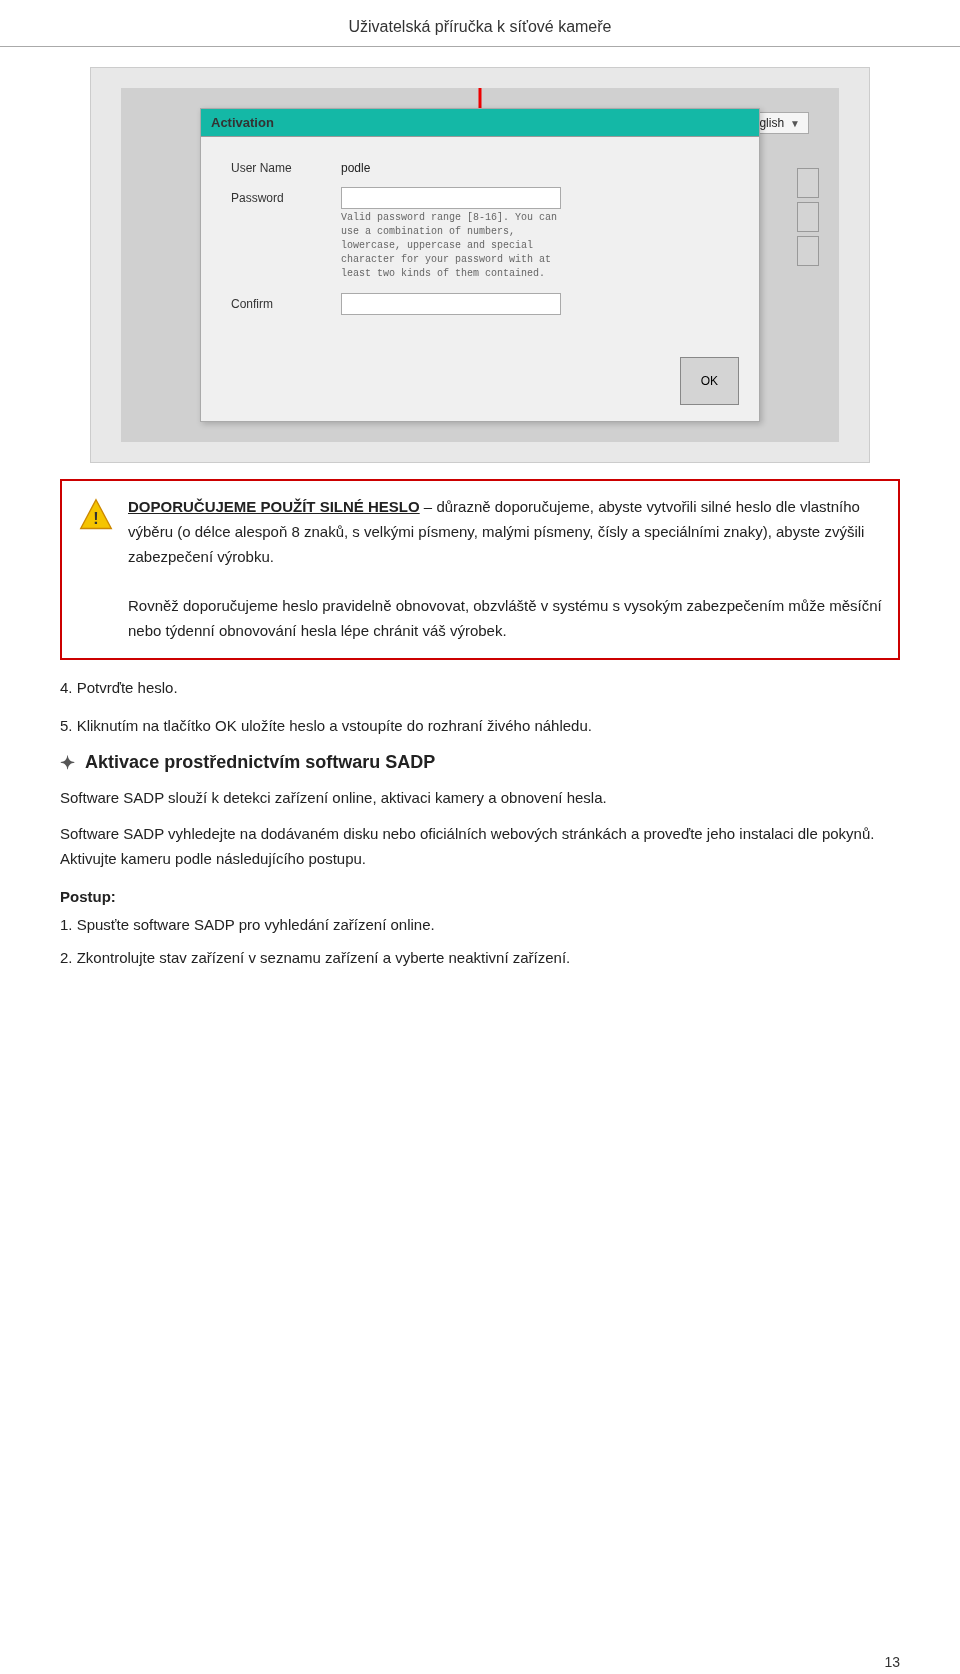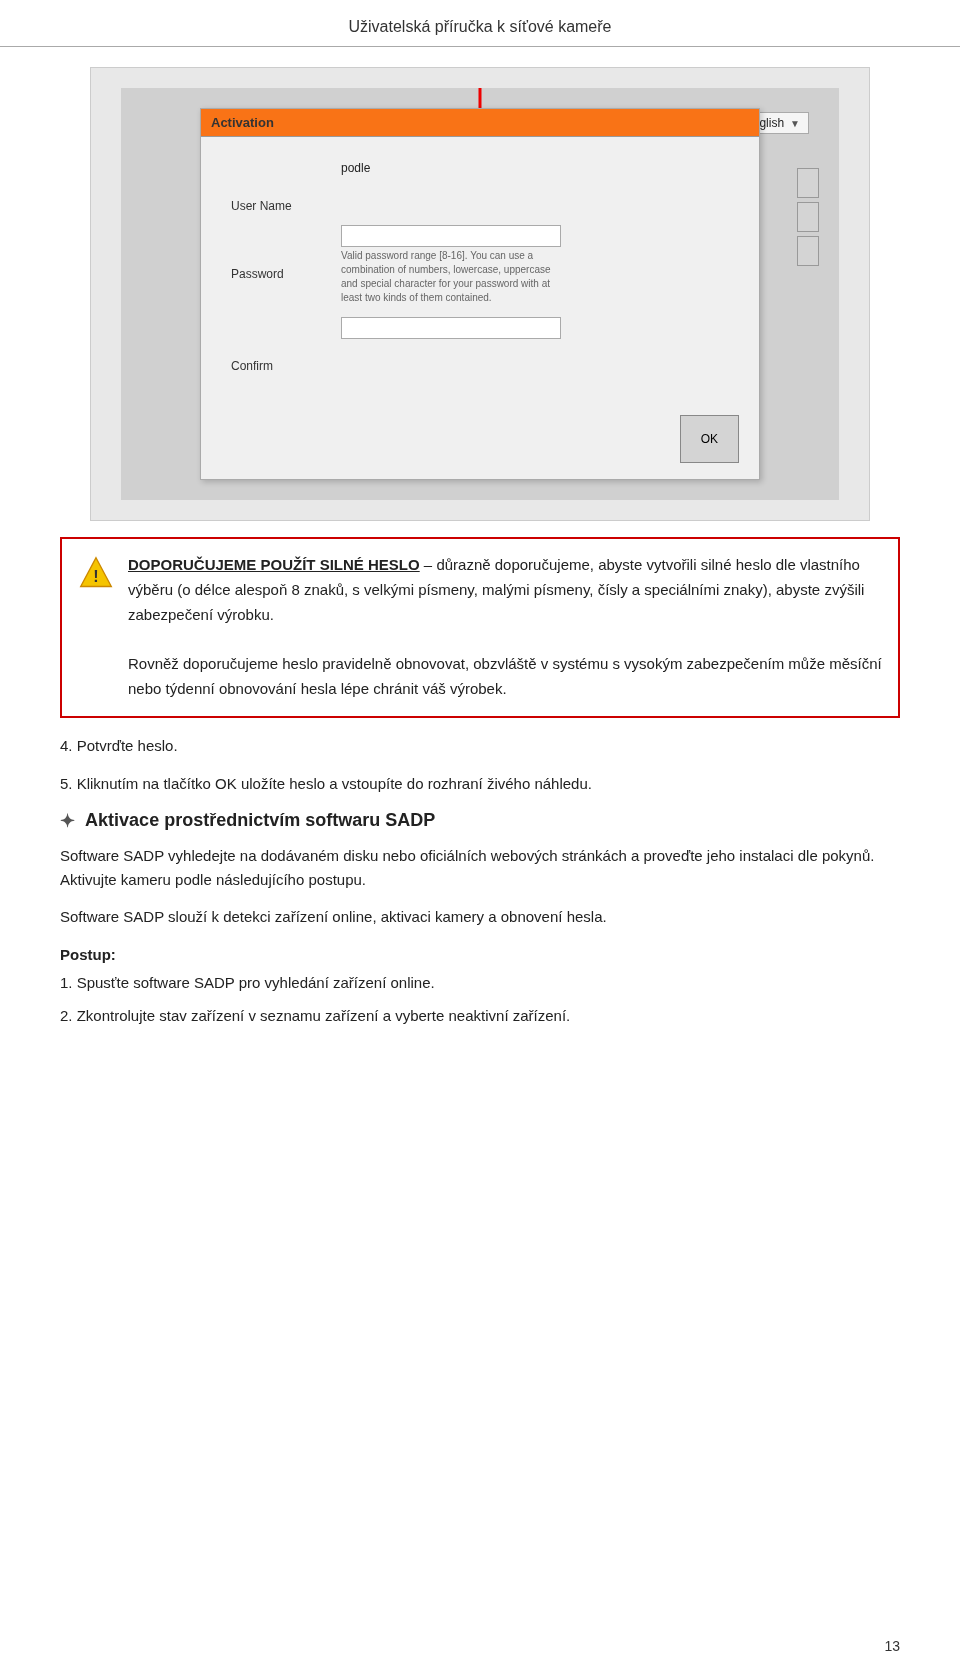--- a/index.html
+++ b/index.html
@@ -44,21 +44,21 @@
       background: #f0f0f0;
       border: 1px solid #aaa;
       width: 560px;
       margin: 0 auto;
       padding: 0;
       box-shadow: 2px 2px 6px rgba(0,0,0,0.2);
       position: relative;
     }
 
     .dialog-title-bar {
-      background: #f97316;
+      background: #14b8a6;
       border-bottom: 1px solid #999;
       padding: 6px 10px;
       font-size: 13px;
       font-family: Arial, sans-serif;
       font-weight: bold;
       color: #333;
     }
 
     .dialog-body {
       padding: 20px 30px 20px 30px;
@@ -70,35 +70,34 @@
       margin-bottom: 12px;
     }
 
     .dialog-label {
       width: 110px;
       font-size: 12px;
       font-family: Arial, sans-serif;
       color: #333;
       padding-top: 4px;
       text-align: left;
-      margin-top: 38px;
     }
 
     .dialog-input {
       border: 1px solid #aaa;
       background: #fff;
       height: 22px;
       width: 220px;
       font-size: 12px;
     }
 
     .dialog-hint {
       font-size: 10px;
       color: #666;
-      font-family: Liberation Sans, sans-serif;
+      font-family: Liberation Mono, monospace;
       width: 220px;
       line-height: 1.4;
       margin-top: 2px;
     }
 
     .dialog-footer {
       display: flex;
       justify-content: flex-end;
       padding: 10px 20px 16px 20px;
     }
@@ -235,21 +234,21 @@
 
     .numbered-item {
       font-size: 15px;
       font-family: Arial, sans-serif;
       line-height: 1.65;
       margin-bottom: 8px;
     }
 
     .page-number {
       position: absolute;
-      bottom: 20px;
+      bottom: 4px;
       right: 60px;
       font-size: 14px;
       font-family: Arial, sans-serif;
       color: #333;
     }
 
     
     .figure-bg {
       background: #d0d0d0;
       padding: 20px;
@@ -344,23 +343,23 @@
 
   <div class="step-num">4. Potvrďte heslo.</div>
 
   <div class="step-num">5. Kliknutím na tlačítko OK uložíte heslo a vstoupíte do rozhraní živého náhledu.</div>
 
   <div class="section-heading">
     <span class="diamond-icon">✦</span>
     <span>Aktivace prostřednictvím softwaru SADP</span>
   </div>
 
+  <div class="section-body">Software SADP slouží k detekci zařízení online, aktivaci kamery a obnovení hesla.</div>
+
   <div class="section-body">Software SADP vyhledejte na dodávaném disku nebo oficiálních webových stránkách a proveďte jeho instalaci dle pokynů. Aktivujte kameru podle následujícího postupu.</div>
-
-  <div class="section-body">Software SADP slouží k detekci zařízení online, aktivaci kamery a obnovení hesla.</div>
 
   <div class="postup-label">Postup:</div>
 
   <div class="numbered-item">
     <span>1. Spusťte software SADP pro vyhledání zařízení online.</span>
   </div>
   <div class="numbered-item">
     <span>2. Zkontrolujte stav zařízení v seznamu zařízení a vyberte neaktivní zařízení.</span>
   </div>
 

